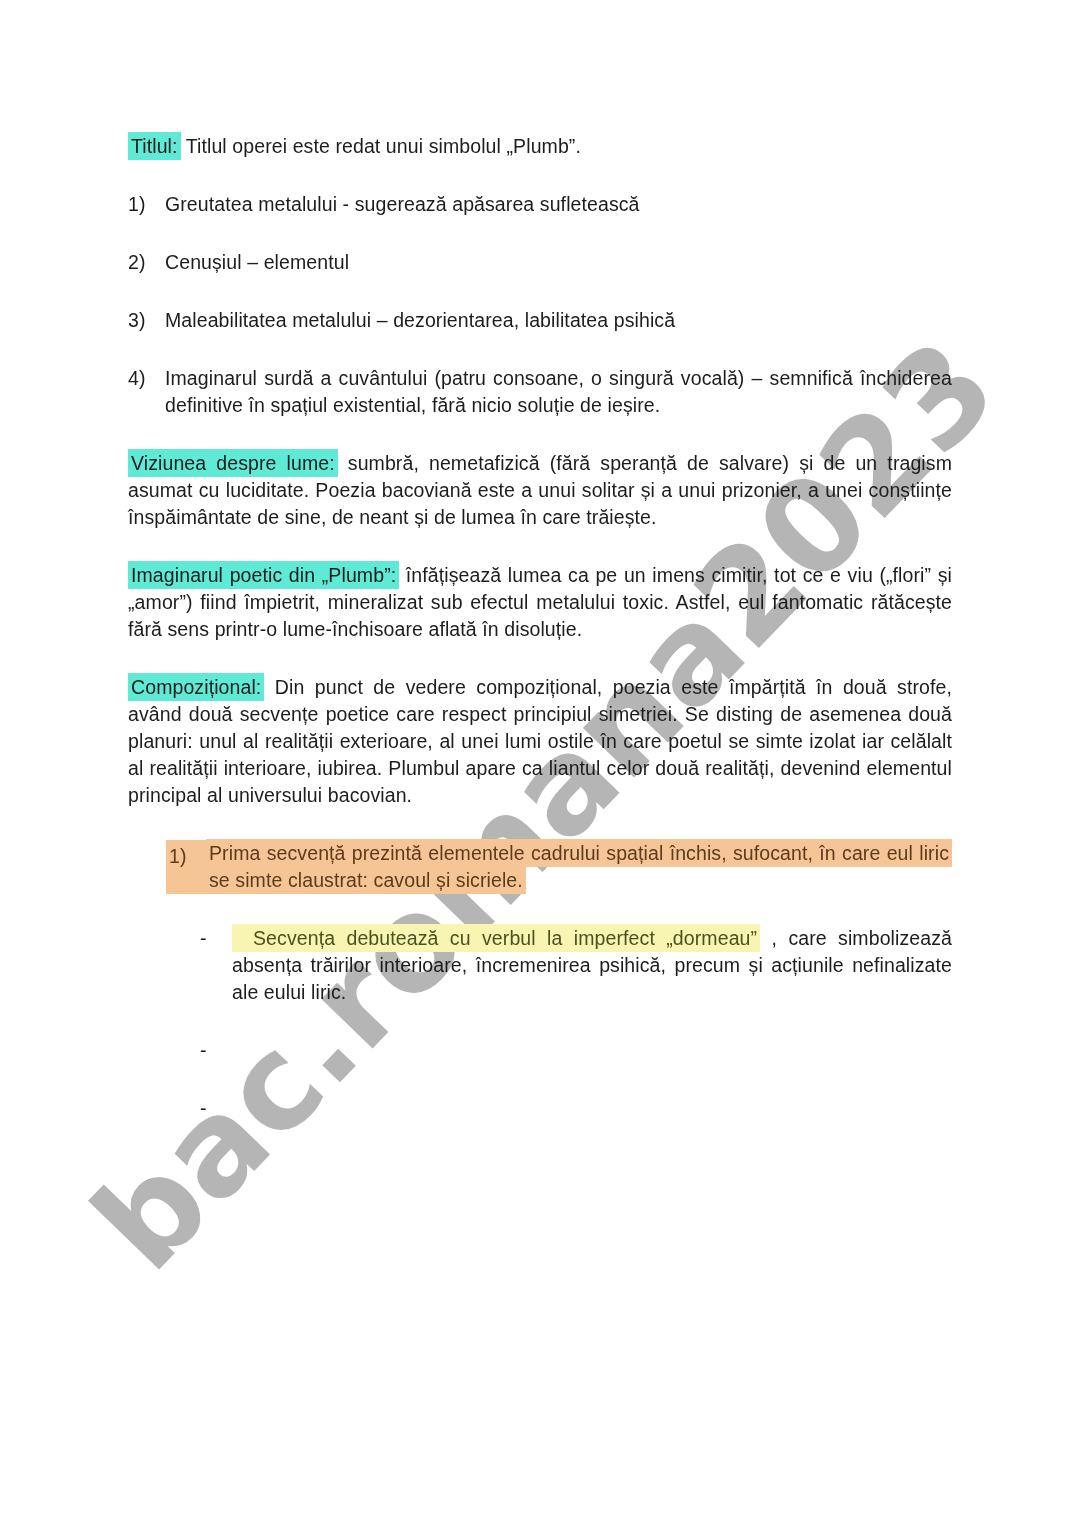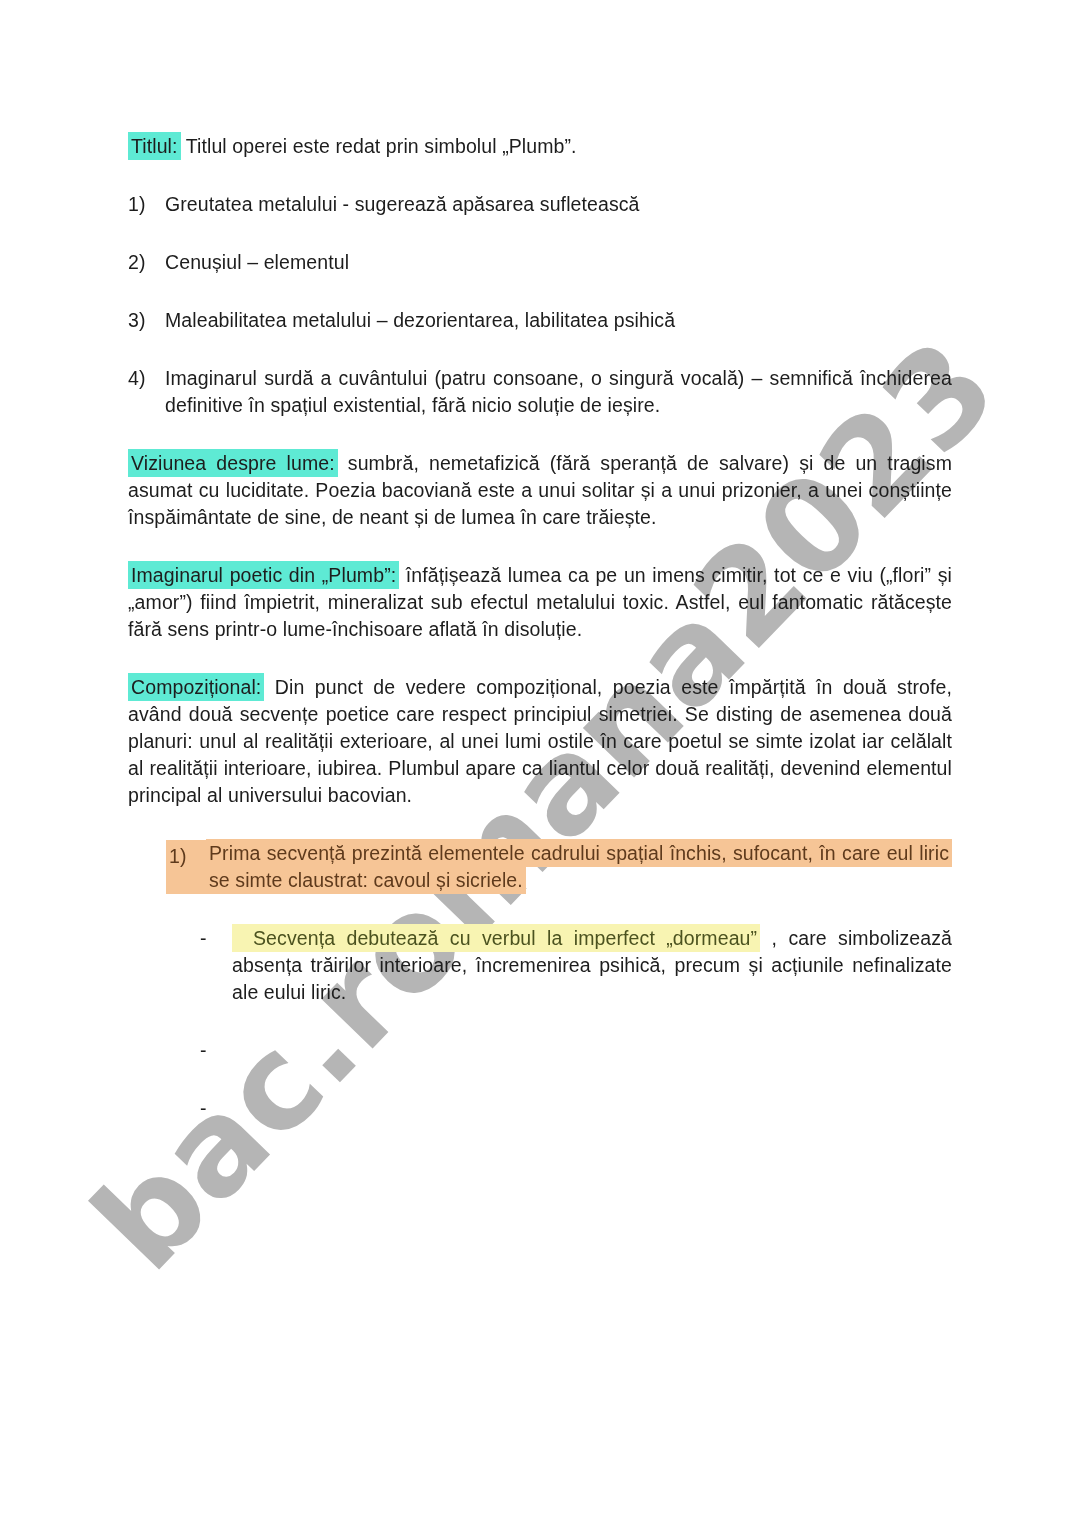--- a/index.html
+++ b/index.html
@@ -64,21 +64,21 @@
     margin-right:0;
   }
 </style>
 </head>
 <body>
 
 <div class="page">
   <div class="watermark">bac.romana2023</div>
   <div class="content">
       <div class="block indent-0">
-        <span class="text"><span class="hl-pink">Titlul:</span><span> Titlul operei este redat prin simbolul „Plumb”.</span></span>
+        <span class="text"><span class="hl-pink">Titlul:</span><span> Titlul operei este redat unui simbolul „Plumb”.</span></span>
       </div>
       <div class="block indent-0">
         <span class="marker">1)</span>
         <span class="text"><span>Greutatea metalului - sugerează apăsarea sufletească</span></span>
       </div>
       <div class="block indent-0">
         <span class="marker">2)</span>
         <span class="text"><span>Cenușiul – elementul</span></span>
       </div>
       <div class="block indent-0">

